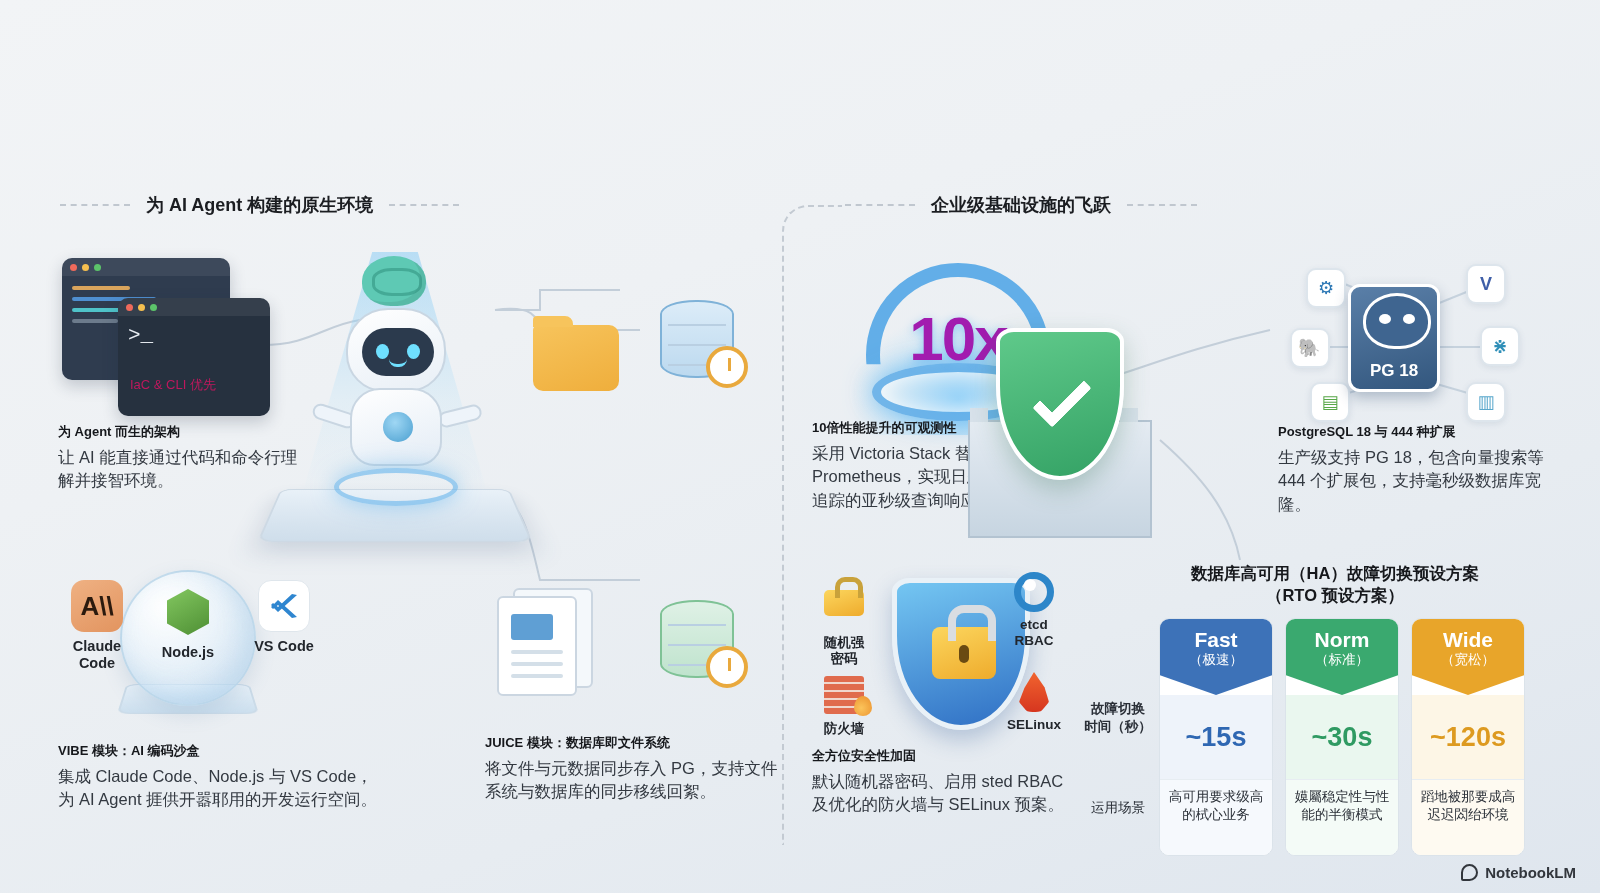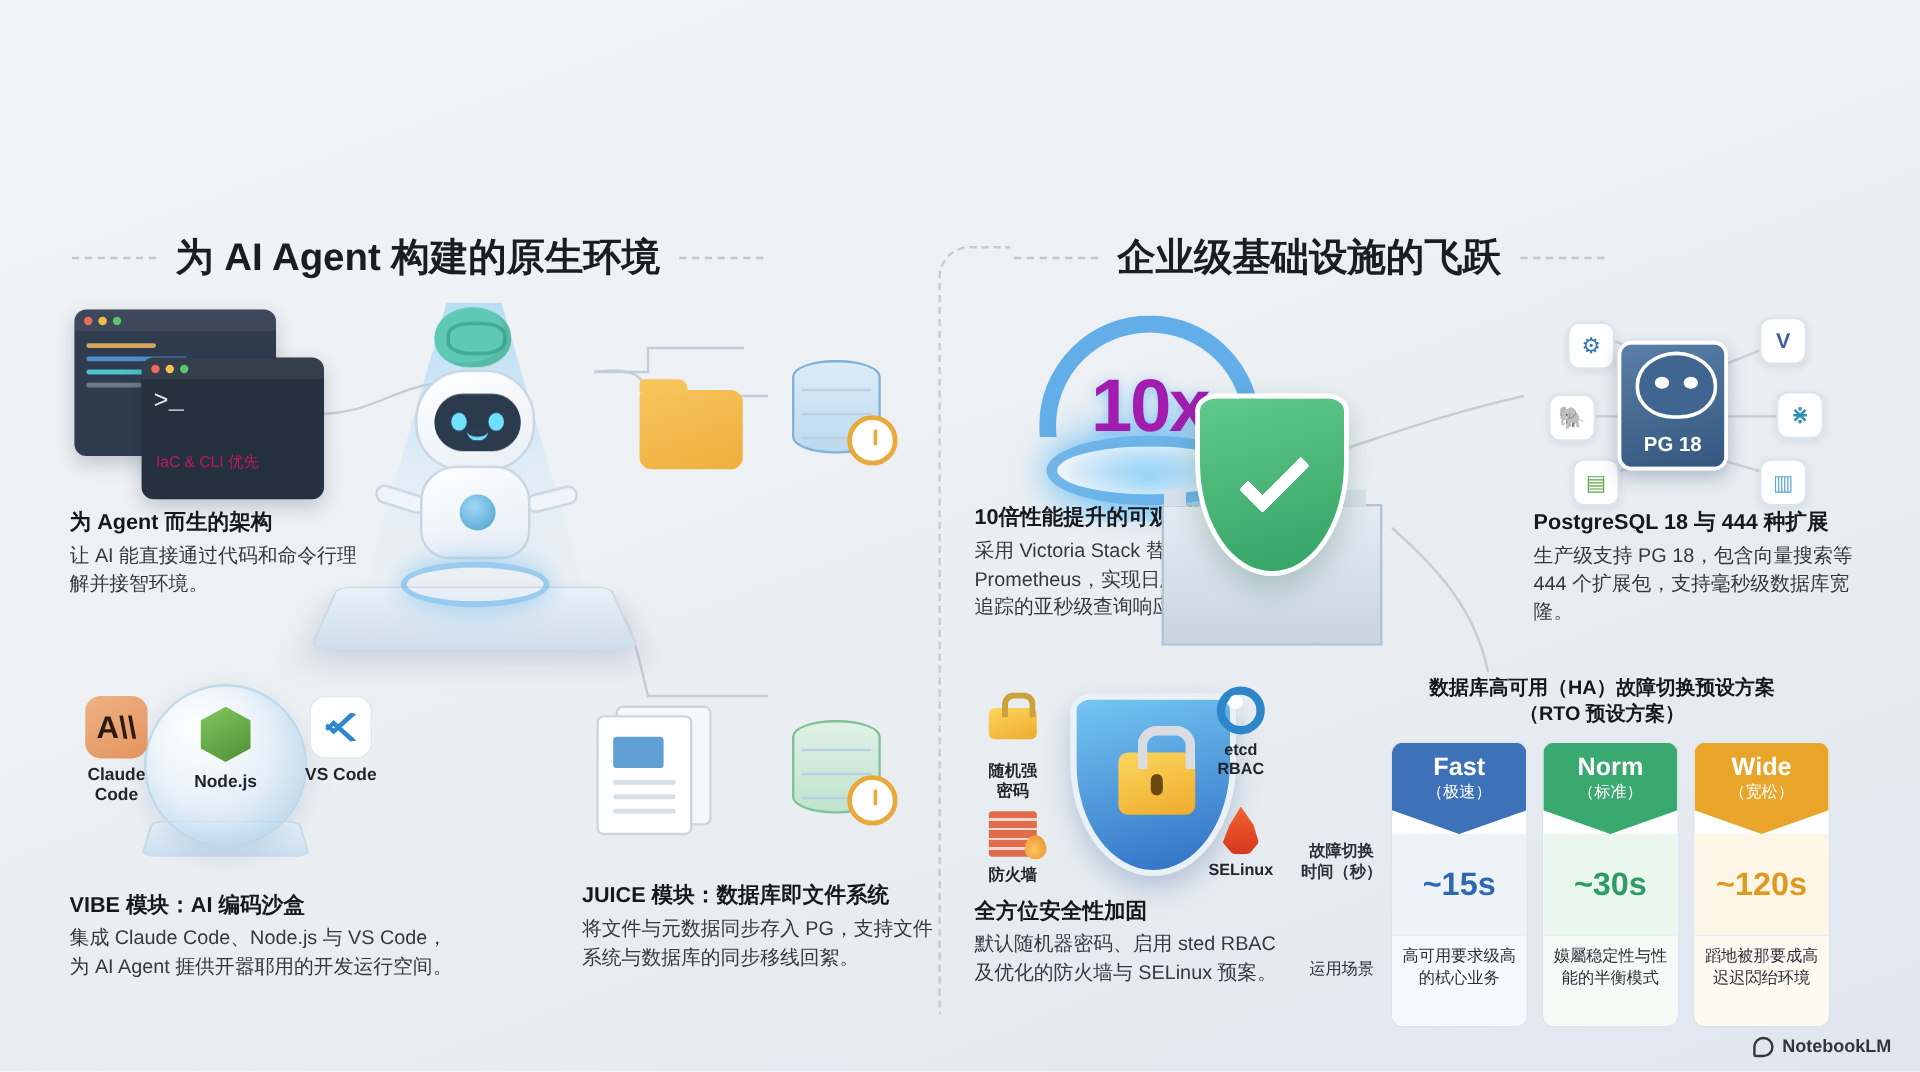--- a/index.html
+++ b/index.html
@@ -18,37 +18,37 @@
     font-size: 56px; font-weight: bold; letter-spacing: -0.5px;
     white-space: nowrap;
   }
   .title .brand { color: #2b5f96; }
   .title .rest { color: #131c2b; }
 
   
   .sec-head {
     position: absolute; top: 193px;
     display: flex; align-items: center; gap: 16px;
-    font-size: 32px; font-weight: bold; color: #1b1d21; white-space: nowrap;
+    font-size: 18px; font-weight: bold; color: #1b1d21; white-space: nowrap;
   }
   .sec-head .rule { height: 0; border-top: 2px dashed #c0c7cf; width: 70px; }
   #sec-left { left: 60px; }
   #sec-right { left: 845px; }
 
   
   .mid-divider {
     position: absolute; left: 782px; top: 205px; width: 60px; height: 640px;
     border-left: 2px dashed #c3cad2;
     border-top: 2px dashed #c3cad2;
     border-top-left-radius: 26px;
   }
 
   
   .blk { position: absolute; }
-  .blk h3 { font-size: 18px; font-weight: bold; color: #16181c; line-height: 1.3; margin-bottom: 5px; }
+  .blk h3 { font-size: 13px; font-weight: bold; color: #16181c; line-height: 1.3; margin-bottom: 5px; }
   .blk p  { font-size: 16.5px; color: #333941; line-height: 1.42; }
 
   
   .win {
     position: absolute; border-radius: 10px;
     box-shadow: 0 6px 16px rgba(30,45,70,.22);
     overflow: hidden;
   }
   .win.back { left: 62px; top: 258px; width: 168px; height: 122px; background: #2f3c4f; }
   .win.front{ left: 118px; top: 298px; width: 152px; height: 118px; background: #26313f; }

